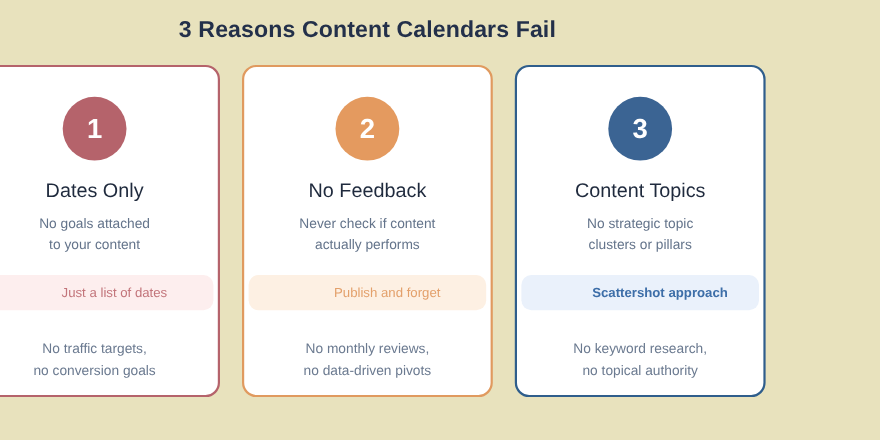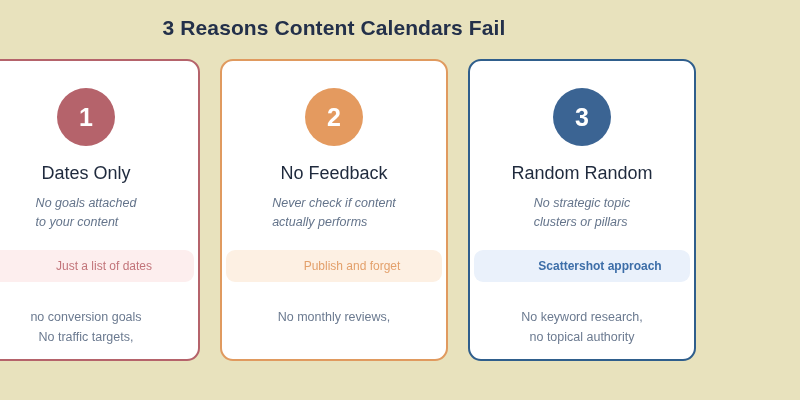--- a/index.html
+++ b/index.html
@@ -81,22 +81,22 @@
     font-weight: normal;
     color: #1f2a3d;
     text-align: center;
     line-height: 1.2;
   }
   .card-subtitle {
     margin: 0;
     padding-top: 9px;
     font-size: 12.5px;
     color: #64748b;
+    text-align: center;
     line-height: 1.55;
-    font-style: italic;
   }
   .pill {
     margin-top: 18px;
     width: 180px;
     height: 32px;
     border-radius: 9px;
     display: flex;
     align-items: center;
     justify-content: center;
     font-size: 12px;
@@ -129,41 +129,42 @@
 
     <div class="card card-1">
       <div class="badge">1</div>
       <h2 class="card-heading">Dates Only</h2>
       <p class="card-subtitle">
         <span class="line">No goals attached</span>
         <span class="line">to your content</span>
       </p>
       <div class="pill">Just a list of dates</div>
       <p class="card-footer">
+        <span class="line">No traffic targets,</span>
         <span class="line">no conversion goals</span>
-        <span class="line">No traffic targets,</span>
       </p>
     </div>
 
     <div class="card card-2">
       <div class="badge">2</div>
       <h2 class="card-heading">No Feedback</h2>
       <p class="card-subtitle">
         <span class="line">Never check if content</span>
         <span class="line">actually performs</span>
       </p>
       <div class="pill">Publish and forget</div>
       <p class="card-footer">
         <span class="line">No monthly reviews,</span>
+        <span class="line">no data-driven pivots</span>
       </p>
     </div>
 
     <div class="card card-3">
       <div class="badge">3</div>
-      <h2 class="card-heading">Random Random</h2>
+      <h2 class="card-heading">Content Topics</h2>
       <p class="card-subtitle">
         <span class="line">No strategic topic</span>
         <span class="line">clusters or pillars</span>
       </p>
       <div class="pill">Scattershot approach</div>
       <p class="card-footer">
         <span class="line">No keyword research,</span>
         <span class="line">no topical authority</span>
       </p>
     </div>

